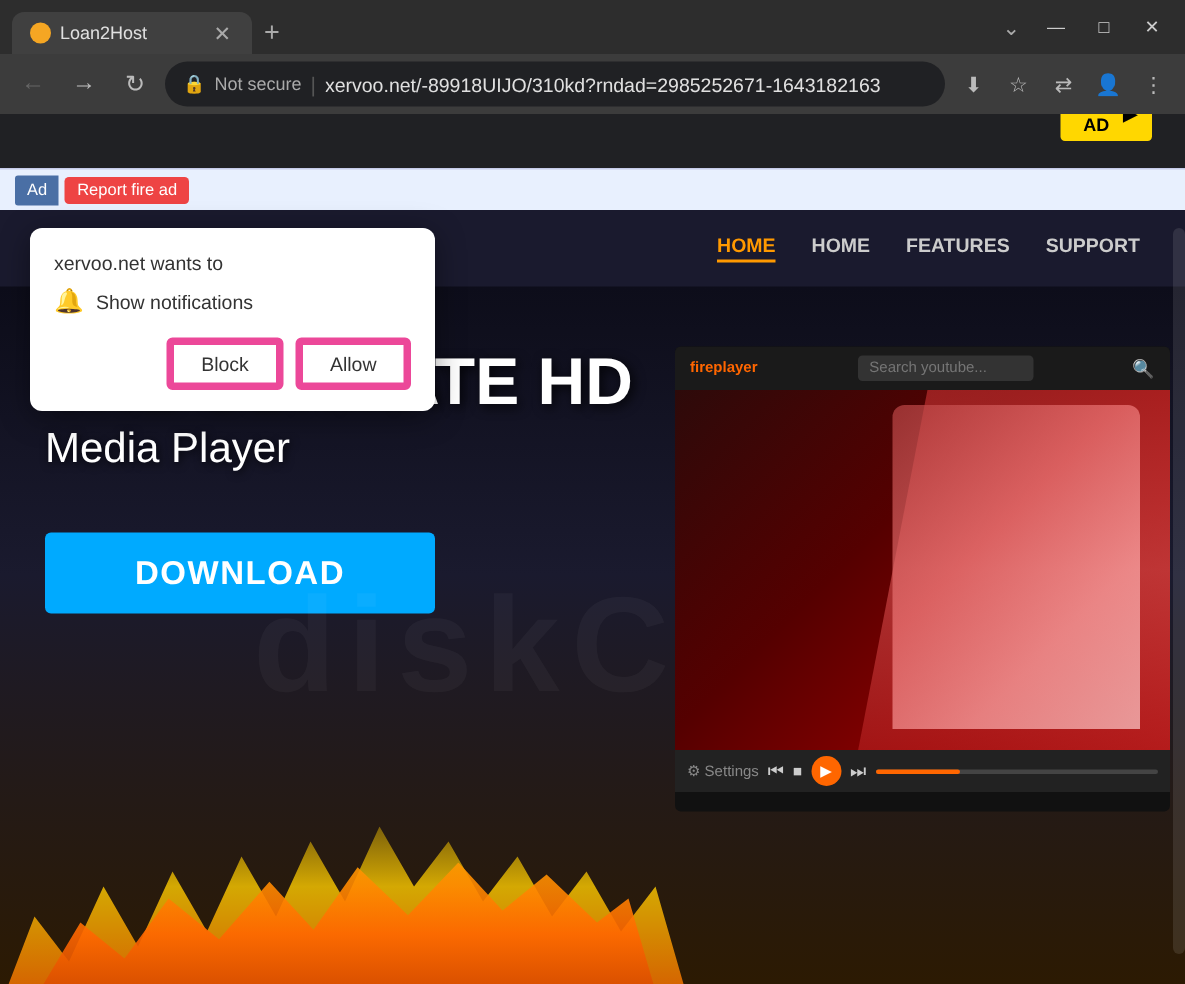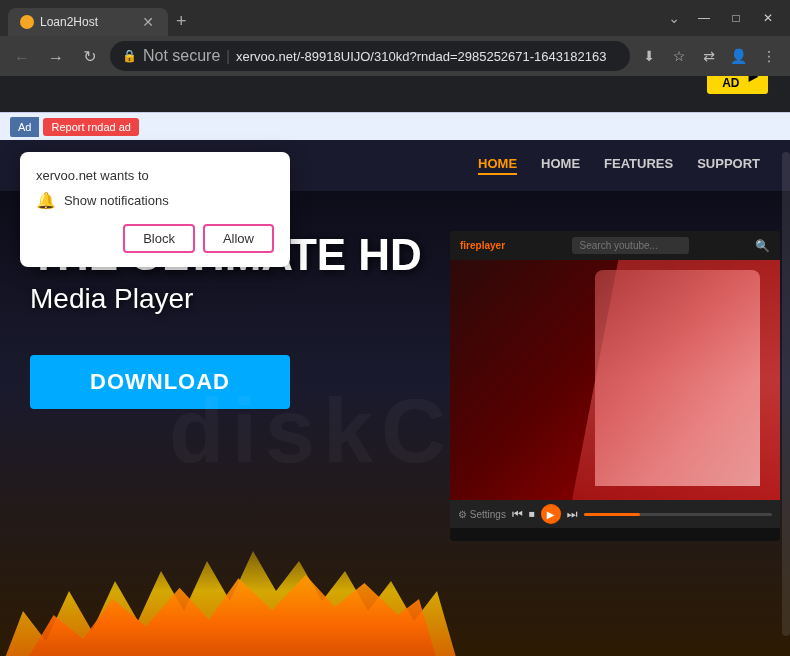--- a/index.html
+++ b/index.html
@@ -28,39 +28,39 @@
       display: flex; align-items: center; height: 40px; background: #3c3c3c;
       padding: 0 8px; gap: 6px;
     }
     .nav-btn { width: 28px; height: 28px; display: flex; align-items: center; justify-content: center; color: #bbb; font-size: 16px; cursor: pointer; border-radius: 50%; }
     .nav-btn.disabled { color: #666; cursor: default; }
     .address-bar {
       flex: 1; display: flex; align-items: center; background: #202124; border-radius: 20px;
       padding: 0 12px; height: 30px; gap: 6px;
     }
     .lock-icon { color: #aaa; font-size: 12px; }
-    .not-secure { color: #aaa; font-size: 16px; }
+    .not-secure { color: #aaa; font-size: 12px; }
     .url-divider { color: #555; font-size: 14px; }
     .url-text { color: #e0e0e0; font-size: 13px; flex: 1; overflow: hidden; text-overflow: ellipsis; white-space: nowrap; }
     .nav-actions { display: flex; align-items: center; gap: 4px; }
     .nav-action-btn { width: 26px; height: 26px; display: flex; align-items: center; justify-content: center; color: #bbb; font-size: 14px; cursor: pointer; border-radius: 50%; }
 
     
     .notification-popup {
       position: absolute; top: 76px; left: 20px; z-index: 100;
       background: white; border-radius: 8px; box-shadow: 0 4px 20px rgba(0,0,0,0.4);
       padding: 16px 16px 14px; width: 270px;
     }
     .popup-site { font-size: 13px; color: #333; margin-bottom: 8px; display: flex; align-items: center; gap: 6px; }
     .popup-bell { font-size: 16px; color: #555; }
     .popup-notification-row { display: flex; align-items: center; gap: 8px; margin-bottom: 14px; }
     .popup-notification-text { font-size: 13px; color: #333; }
     .popup-buttons { display: flex; gap: 8px; justify-content: flex-end; }
     .popup-btn {
-      padding: 5px 18px; border-radius: 4px; border: 2px solid #ec4899;
+      padding: 5px 18px; border-radius: 4px; border: 5px solid #ec4899;
       font-size: 13px; cursor: pointer; background: white; color: #333;
     }
 
     
     .page-content { position: relative; width: 790px; height: 580px; overflow: hidden; }
 
     
     .ad-bar {
       display: flex; align-items: center; background: #e8f0fe; height: 28px;
       padding: 0 10px; font-size: 12px; border-top: 1px solid #c5cbe8;
@@ -234,21 +234,21 @@
 
     <div style="position:absolute;top:0;right:12px;z-index:20;">
       <button class="skip-ad-btn">
         <span>SKIP AD</span>
         <span>▶</span>
       </button>
     </div>
 
     <div class="ad-bar" style="margin-top:36px;">
       <span class="ad-tab">Ad</span>
-      <button class="report-btn">Report rndad ad</button>
+      <button class="report-btn">Report fire ad</button>
     </div>
 
     <div class="website">
 
       <div class="website-nav">
         <div class="website-logo">
           <span class="logo-fire">fire</span><span class="logo-player">player</span>
         </div>
         <div class="nav-links">
           <a class="nav-link active">HOME</a>

